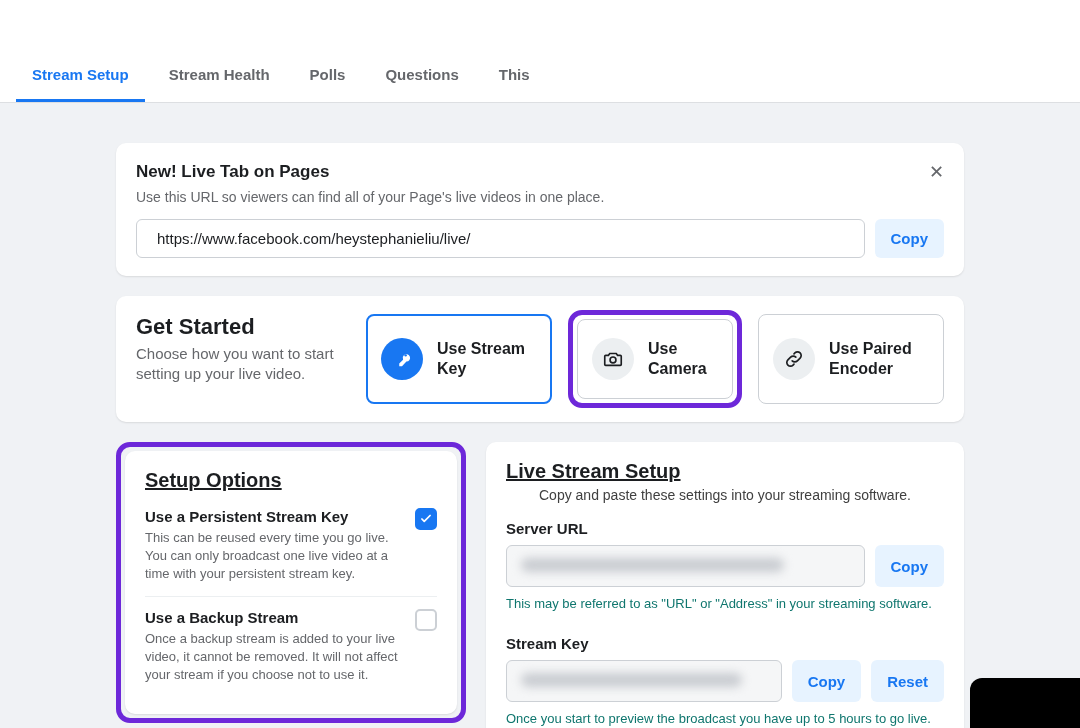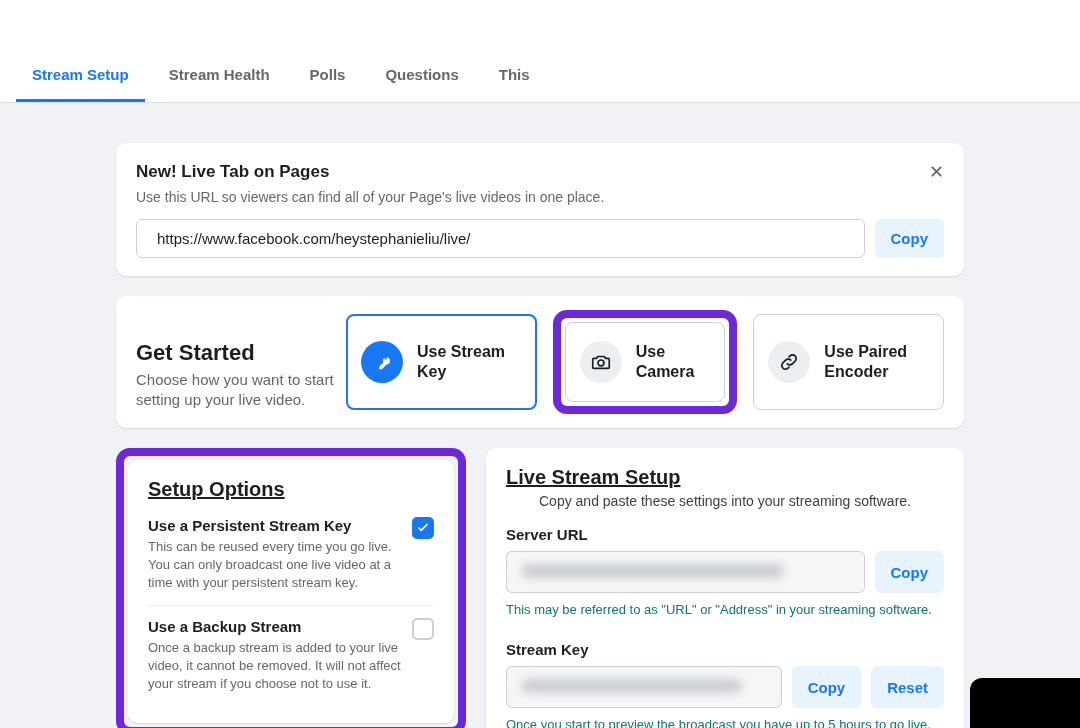--- a/index.html
+++ b/index.html
@@ -80,21 +80,22 @@
     cursor: pointer;
   }
   .close-x {
     color: #65676b;
     cursor: pointer;
     font-size: 18px;
     font-weight: 400;
   }
   .getstarted {
     display: flex;
-    align-items: flex-end;
+    gap: 20px;
+    align-items: flex-start;
   }
   .gs-left { width: 210px; }
   .gs-title { font-size: 22px; font-weight: 700; margin-bottom: 4px; }
   .gs-sub { color: #65676b; font-size: 15px; line-height: 1.35; }
   .gs-options { flex: 1; display: flex; gap: 20px; }
   .opt {
     flex: 1;
     border: 1px solid #ccd0d5;
     border-radius: 8px;
     padding: 18px 14px;
@@ -108,21 +109,21 @@
   .opt-icon {
     width: 42px; height: 42px;
     border-radius: 50%;
     display: flex; align-items: center; justify-content: center;
     background: #eceff1;
     flex-shrink: 0;
   }
   .opt.selected .opt-icon { background: #1877f2; }
   .opt-label { font-weight: 600; font-size: 16px; line-height: 1.25; }
   .hl-red {
-    border: 8px solid #6d28d9;
+    border: 5px solid #6d28d9;
     border-radius: 14px;
     padding: 4px;
   }
   .hl-red-wrap { margin: -4px; } 
   .two-col { display: flex; gap: 20px; align-items: flex-start; }
   .col-left { width: 350px; display: flex; flex-direction: column; gap: 20px; }
   .col-right { flex: 1; }
   .section-title { font-size: 20px; font-weight: 700; margin-bottom: 4px; text-decoration: underline; }
   .section-sub { color: #404040; font-size: 14px; margin-bottom: 17px; text-align: center; }
   .opt-row {

